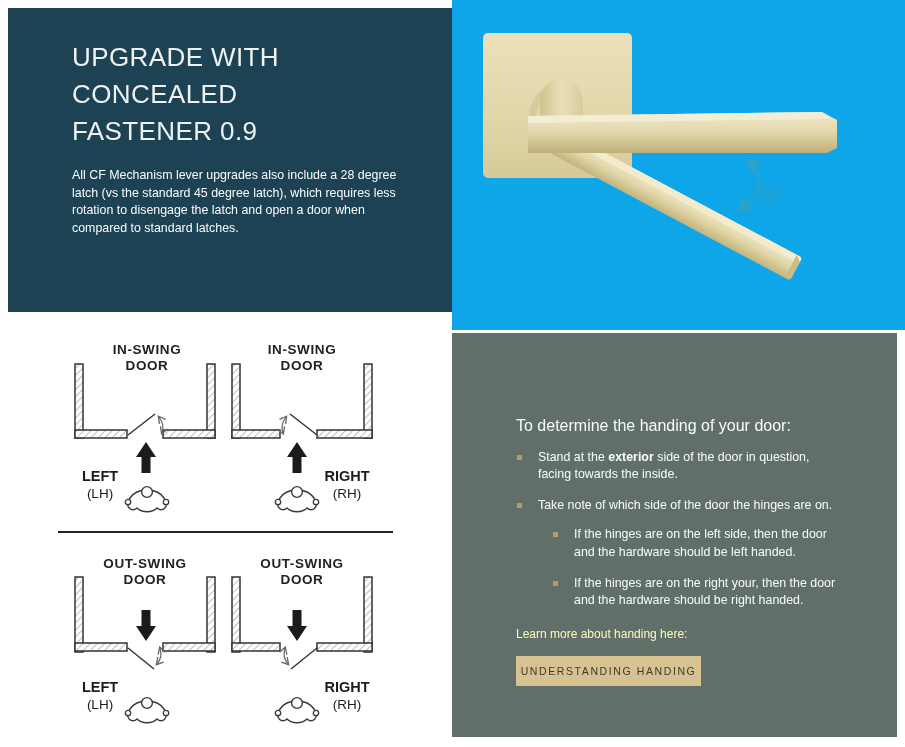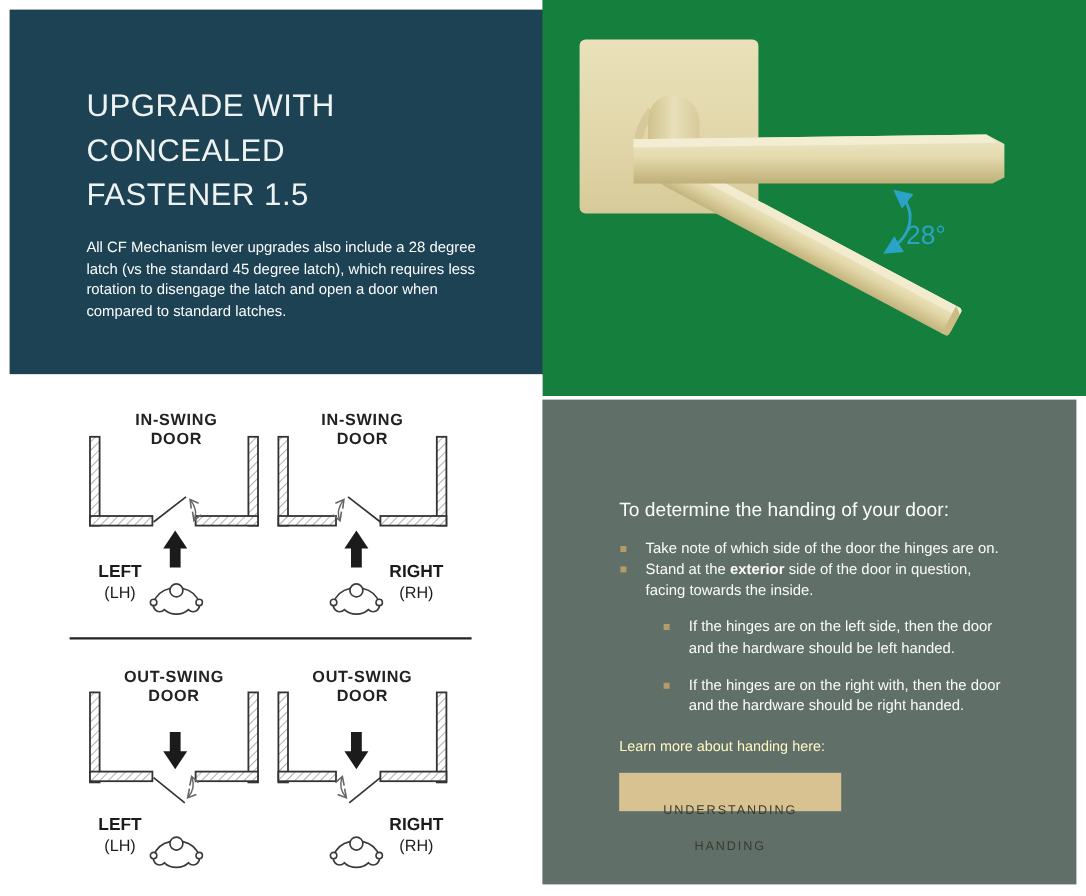--- a/index.html
+++ b/index.html
@@ -1,30 +1,30 @@
 <!DOCTYPE html>
 <html><head>
 <meta charset="utf-8">
 <style>
   html,body{margin:0;padding:0;background:#ffffff;}
   .canvas{position:relative;width:905px;height:747px;background:#ffffff;overflow:hidden;
           font-family:"Liberation Sans",sans-serif;}
 
   
   .panel-upgrade{position:absolute;left:8px;top:8px;width:472px;height:304px;
-                 background:#1d4254;box-sizing:border-box;padding:62px 40px 0 64px;}
+                 background:#1d4254;box-sizing:border-box;padding:31px 40px 0 64px;}
   .panel-upgrade h1{margin:0;font-size:26px;line-height:37px;font-weight:300;
                     color:#eef2f1;letter-spacing:.4px;}
   .panel-upgrade h1 span{display:block;}
   .panel-upgrade p{margin:0;margin-top:17px;width:328px;font-size:12.4px;
                    line-height:17.6px;color:#fbfcfc;}
   .panel-upgrade p.first{margin-top:23px;}
 
   
-  .panel-product{position:absolute;left:452px;top:0;width:453px;height:330px;background:#15803d;}
+  .panel-product{position:absolute;left:452px;top:0;width:453px;height:330px;background:#0ea5e9;}
   .panel-product svg{position:absolute;left:0;top:0;}
 
   
   .panel-diagrams{position:absolute;left:0;top:312px;width:452px;height:359px;background:#ffffff;}
   .panel-diagrams svg{position:absolute;left:0;top:18px;}
   .dg-title{font-family:"Liberation Sans",sans-serif;font-size:13.5px;font-weight:bold;
             fill:#222222;letter-spacing:.6px;}
   .dg-label{font-family:"Liberation Sans",sans-serif;font-size:14.5px;font-weight:bold;fill:#1c1c1c;}
   .dg-abbr{font-family:"Liberation Sans",sans-serif;font-size:13.5px;fill:#1c1c1c;}
 
@@ -35,31 +35,31 @@
   .panel-handing .intro{margin-top:20px;font-size:16px;line-height:17.6px;color:#fbfcfc;}
   .blist{margin-top:14px;}
   .brow{display:flex;margin-bottom:13px;}
   .brow .sq{flex:0 0 auto;width:5px;height:5px;margin:6px 16px 0 1px;background:#b59a6a;}
   .brow .btxt{font-size:12.4px;line-height:17.6px;color:#fbfcfc;}
   .brow .btxt strong{font-weight:bold;}
   .sublist{margin-left:36px;margin-top:12px;}
   .learn{margin-top:16px;font-size:12px;line-height:17.6px;color:#fef9c3;}
   .hand-btn{display:block;margin-top:13px;width:185px;height:30px;border:none;cursor:pointer;
             background:#d9c291;color:#3b3a30;font-family:"Liberation Sans",sans-serif;
-            font-size:10.5px;letter-spacing:1.6px;text-align:center;line-height:30px;padding:16px;}
+            font-size:10.5px;letter-spacing:1.6px;text-align:center;line-height:30px;padding:0;}
 </style>
 </head>
 <body>
 
 <div class="canvas">
 
   <section class="panel-upgrade">
     <h1>
       <span>UPGRADE WITH CONCEALED</span>
-      <span>FASTENER 1.5</span>
+      <span>FASTENER 0.9</span>
     </h1>
     <p>All CF Mechanism lever upgrades also include a 28 degree latch (vs the standard 45 degree latch), which requires less rotation to disengage the latch and open a door when compared to standard latches.</p>
   </section>
 
   <section class="panel-product">
     <svg width="453" height="330" viewBox="0 0 453 330">
       <defs>
         <linearGradient id="gRosette" x1="0" y1="0" x2="0" y2="1">
           <stop offset="0" stop-color="#eae1ba"></stop>
           <stop offset="0.6" stop-color="#e1d6a9"></stop>
@@ -190,38 +190,38 @@
       <text class="dg-abbr" x="100" y="379" text-anchor="middle">(LH)</text>
       <text class="dg-label" x="347" y="362" text-anchor="middle">RIGHT</text>
       <text class="dg-abbr" x="347" y="379" text-anchor="middle">(RH)</text>
     </svg>
   </section>
 
   <section class="panel-handing">
     <div class="intro">To determine the handing of your door:</div>
 
     <div class="blist">
+      <div class="brow">
+        <span class="sq"></span>
+        <span class="btxt"><span>Stand at the </span><strong>exterior</strong><span> side of the door in question, facing towards the inside.</span></span>
+      </div>
+
       <div class="brow" style="margin-bottom:0;">
         <span class="sq"></span>
         <span class="btxt">Take note of which side of the door the hinges are on.</span>
-      </div>
-
-      <div class="brow">
-        <span class="sq"></span>
-        <span class="btxt"><span>Stand at the </span><strong>exterior</strong><span> side of the door in question, facing towards the inside.</span></span>
       </div>
 
       <div class="sublist">
         <div class="brow">
           <span class="sq"></span>
           <span class="btxt">If the hinges are on the left side, then the door and the hardware should be left handed.</span>
         </div>
         <div class="brow">
           <span class="sq"></span>
-          <span class="btxt">If the hinges are on the right with, then the door and the hardware should be right handed.</span>
+          <span class="btxt">If the hinges are on the right your, then the door and the hardware should be right handed.</span>
         </div>
       </div>
     </div>
 
     <div class="learn">Learn more about handing here:</div>
 
     <button class="hand-btn">UNDERSTANDING HANDING</button>
   </section>
 
 </div>

